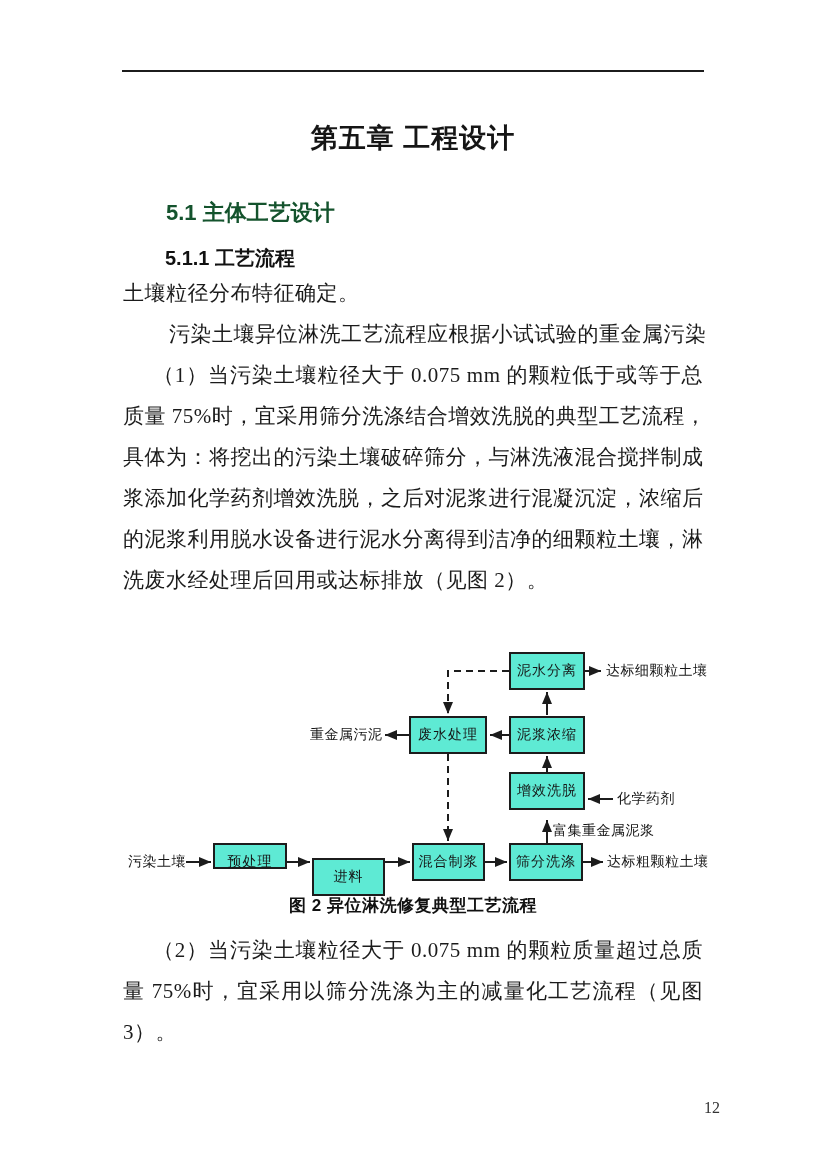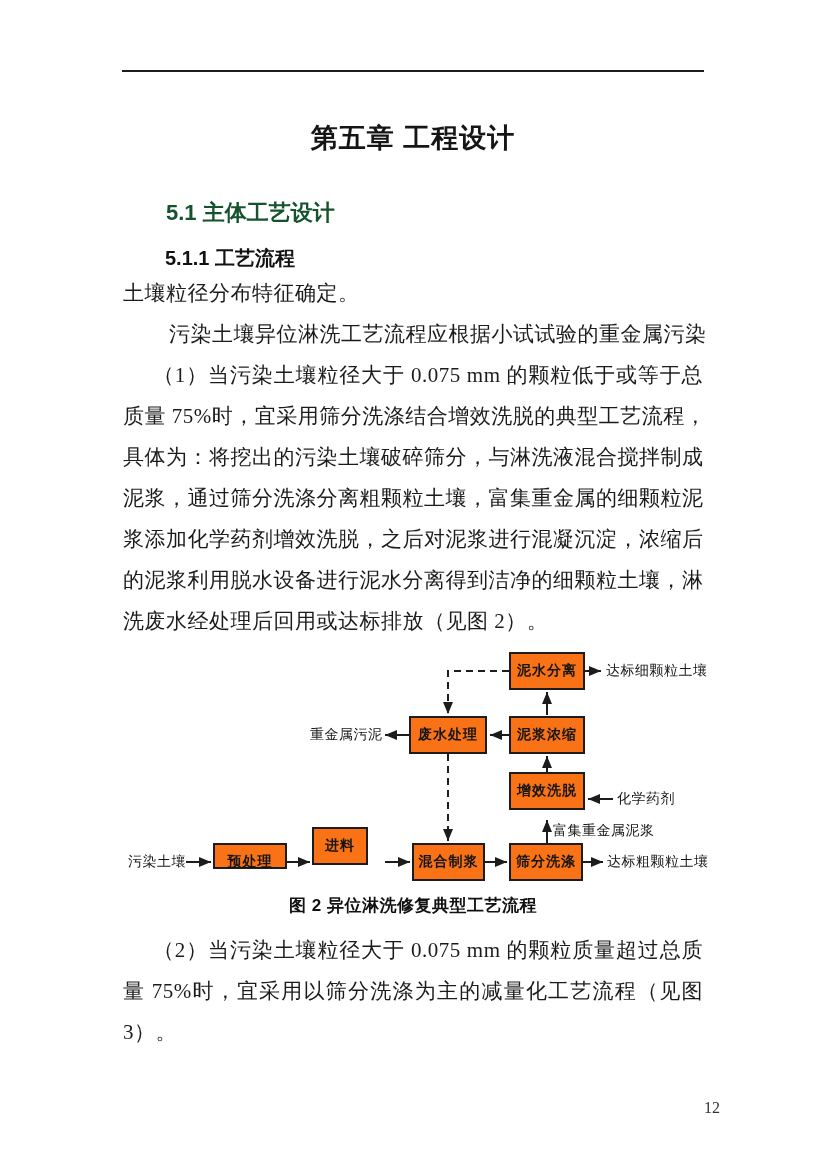--- a/index.html
+++ b/index.html
@@ -26,21 +26,21 @@
     text-align:justify; text-align-last:justify; text-justify:inter-character;
     letter-spacing:0.5px; }
   .para .line.no-just { text-align:left; text-align-last:left; white-space:normal; }
   .para .line.indent  { text-indent:46px; }
   .para .line.indent-paren { text-indent:30px; }
   #para-1 { top:273px; } #para-2 { top:355px; } #para-3 { top:930px; }
 
   .figure { left:0; top:648px; width:826px; height:280px; font-size:14px; }
   .fig-svg { position:absolute; left:0; top:0; pointer-events:none; }
   .fbox { position:absolute; box-sizing:border-box; border:2px solid #1c1c1c;
-    background:#f97316; text-align:center; letter-spacing:1px; color:#151515;font-weight:bold; }
+    background:#5eead4; text-align:center; letter-spacing:1px; color:#151515; }
   .flabel { position:absolute; height:18px; line-height:18px;
     white-space:nowrap; letter-spacing:0.5px; color:#151515; }
   .fig-caption { position:absolute; left:123px; top:246px; width:580px;
     text-align:center; font-family:"Liberation Sans", sans-serif;
     font-weight:700; font-size:17px; letter-spacing:0.5px; color:#111; }
 
   .page-number { left:660px; top:1099px; width:60px; text-align:right;
     font-size:16px; color:#333; }
 </style>
 </head>
@@ -58,21 +58,20 @@
 
   <div class="abs para" id="para-1">
     <div class="line no-just">土壤粒径分布特征确定。</div>
     <div class="line indent">污染土壤异位淋洗工艺流程应根据小试试验的重金属污染</div>
   </div>
 
   <div class="abs para" id="para-2">
     <div class="line indent-paren">（1）当污染土壤粒径大于 0.075 mm 的颗粒低于或等于总</div>
     <div class="line">质量 75%时，宜采用筛分洗涤结合增效洗脱的典型工艺流程，</div>
     <div class="line">具体为：将挖出的污染土壤破碎筛分，与淋洗液混合搅拌制成</div>
-    <div class="line">泥浆，通过筛分洗涤分离粗颗粒土壤，富集重金属的细颗粒泥</div>
     <div class="line">浆添加化学药剂增效洗脱，之后对泥浆进行混凝沉淀，浓缩后</div>
     <div class="line">的泥浆利用脱水设备进行泥水分离得到洁净的细颗粒土壤，淋</div>
     <div class="line no-just">洗废水经处理后回用或达标排放（见图 2）。</div>
   </div>
 
   <div class="abs figure">
 
     <svg class="fig-svg" width="826" height="280" viewBox="0 0 826 280">
       <defs>
         <marker id="ah" markerUnits="userSpaceOnUse" markerWidth="13" markerHeight="11" refX="12" refY="5" orient="auto">
@@ -95,21 +94,21 @@
         <path d="M509 23 L448 23 L448 66" stroke-dasharray="7 5" marker-end="url(#ah)"></path>
         <line x1="448" y1="106" x2="448" y2="193" stroke-dasharray="7 5" marker-end="url(#ah)"></line>
       </g>
     </svg>
 
     <div class="fbox" style="left:509px; top:4px;  width:76px; height:38px; line-height:34px;">泥水分离</div>
     <div class="fbox" style="left:409px; top:68px; width:78px; height:38px; line-height:34px;">废水处理</div>
     <div class="fbox" style="left:509px; top:68px; width:76px; height:38px; line-height:34px;">泥浆浓缩</div>
     <div class="fbox" style="left:509px; top:124px; width:76px; height:38px; line-height:34px;">增效洗脱</div>
     <div class="fbox" style="left:213px; top:195px; width:74px; height:26px; line-height:34px;">预处理</div>
-    <div class="fbox" style="left:312px; top:179px; width:56px; height:38px; line-height:34px;">进料</div>
+    <div class="fbox" style="left:312px; top:210px; width:73px; height:38px; line-height:34px;">进料</div>
     <div class="fbox" style="left:412px; top:195px; width:73px; height:38px; line-height:34px;">混合制浆</div>
     <div class="fbox" style="left:509px; top:195px; width:74px; height:38px; line-height:34px;">筛分洗涤</div>
 
     <div class="flabel" style="left:128px; top:205px;">污染土壤</div>
     <div class="flabel" style="left:606px; top:14px;">达标细颗粒土壤</div>
     <div class="flabel" style="left:607px; top:205px;">达标粗颗粒土壤</div>
     <div class="flabel" style="left:310px; top:78px;">重金属污泥</div>
     <div class="flabel" style="left:617px; top:142px;">化学药剂</div>
     <div class="flabel" style="left:553px; top:174px;">富集重金属泥浆</div>
 

